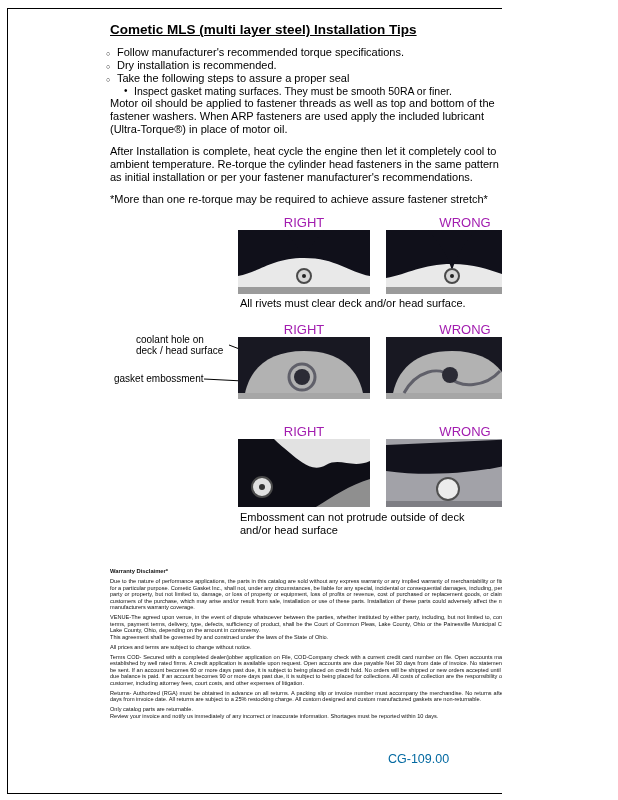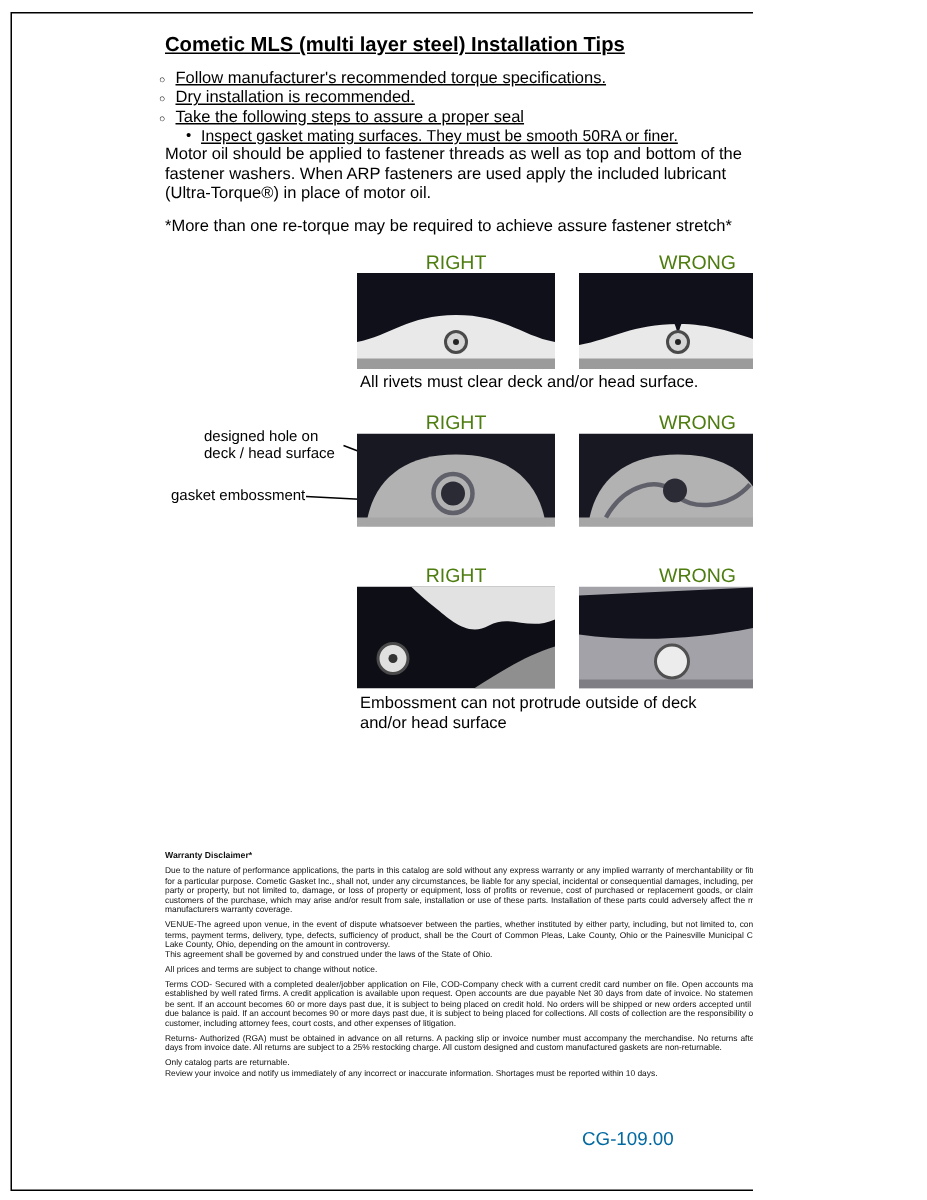--- a/index.html
+++ b/index.html
@@ -1,32 +1,32 @@
 <!DOCTYPE html>
 <html><head>
 <meta charset="utf-8">
 <style>
   html,body{margin:0;padding:0;}
   body{width:618px;height:800px;background:#ffffff;font-family:"Liberation Sans",sans-serif;}
   .page{position:relative;width:502px;height:800px;background:#fff;overflow:hidden;color:#000;}
   .frame{position:absolute;left:7px;top:8px;width:602px;height:784px;border:1px solid #000;}
   .content{position:absolute;left:104px;top:22px;width:414px;}
   .title{font-size:13.5px;font-weight:bold;text-decoration:underline;margin:0 0 9px 6px;}
-  .bullets{list-style:none;margin:0;padding:0;text-decoration:underline;}
+  .bullets{list-style:none;margin:0;padding:0;}
   .bullet{position:relative;font-size:11px;line-height:13px;padding-left:13px;}
   .bullet::before{content:"○";position:absolute;left:2px;top:1px;font-size:7px;}
   .subbullet{position:relative;font-size:10.5px;line-height:12px;padding-left:30px;}
   .subbullet::before{content:"•";position:absolute;left:20px;top:0;font-size:10px;}
   .diesel-heading{font-size:12px;font-weight:bold;margin:15px 0 7px 6px;}
   .para{font-size:11px;line-height:13px;margin:0 0 9px 6px;width:402px;}
   .fig{position:relative;width:414px;}
   #fig1{height:95px;margin-top:6px;}
   #fig2{height:95px;margin-top:12px;}
   #fig3{height:118px;margin-top:7px;}
-  .fig-label{position:absolute;top:0;width:132px;text-align:center;font-size:13px;color:#4d7c0f;}
+  .fig-label{position:absolute;top:0;width:132px;text-align:center;font-size:13px;color:#a21caf;}
   .fl-left{left:134px;}
   .fl-right{left:295px;}
   .panel{position:absolute;top:15px;display:block;}
   .p-left{left:134px;}
   .p-right{left:282px;}
   .caption{position:absolute;left:136px;font-size:11px;line-height:13px;white-space:pre-line;width:274px;}
   #fig1 .caption{top:82px;}
   #fig2 .caption{top:81px;}
   #fig3 .caption{top:87px;}
   .callout{position:absolute;font-size:10px;line-height:11px;white-space:pre-line;color:#000;}
@@ -48,20 +48,21 @@
     <h1 class="title">Cometic MLS (multi layer steel) Installation Tips</h1>
 
     <ul class="bullets">
       <li class="bullet"><span>Follow manufacturer's recommended torque specifications.</span></li>
       <li class="bullet"><span>Dry installation is recommended.</span></li>
       <li class="bullet"><span>Take the following steps to assure a proper seal</span></li>
       <li class="subbullet"><span>Inspect gasket mating surfaces.  They must be smooth 50RA or finer.</span></li>
     </ul>
 
     <p class="para">Motor oil should be applied to fastener threads as well as top and bottom of the fastener washers. When ARP fasteners are used apply the included lubricant (Ultra-Torque®) in place of motor oil.</p>
+    <p class="para">After Installation is complete, heat cycle the engine then let it completely cool to ambient temperature. Re-torque the cylinder head fasteners in the same pattern as initial installation or per your fastener manufacturer's recommendations.</p>
     <p class="para">*More than one re-torque may be required to achieve assure fastener stretch*</p>
 
     <div class="fig" id="fig1">
       <div class="fig-label fl-left">RIGHT</div>
       <div class="fig-label fl-right">WRONG</div>
 
       <svg class="panel p-left" width="132" height="64" viewBox="0 0 132 64">
         <rect width="132" height="64" fill="#10101a"></rect>
         <path d="M0,64 L0,46 C22,42 34,28 66,28 C98,28 110,42 132,46 L132,64 Z" fill="#e9e9e9"></path>
         <rect y="57" width="132" height="7" fill="#9b9b9b"></rect>
@@ -79,21 +80,21 @@
         <circle cx="66" cy="46" r="2" fill="#222"></circle>
       </svg>
 
       <div class="caption">All rivets must clear deck and/or head surface.</div>
     </div>
 
     <div class="fig" id="fig2">
       <div class="fig-label fl-left">RIGHT</div>
       <div class="fig-label fl-right">WRONG</div>
 
-      <div class="callout callout-1">designed hole on
+      <div class="callout callout-1">coolant hole on
 deck / head surface</div>
       <div class="callout callout-2">gasket embossment</div>
 
       <svg class="callout-lines" width="414" height="95" viewBox="0 0 414 95">
         <line x1="125" y1="23" x2="185" y2="46" stroke="#000" stroke-width="1"></line>
         <line x1="100" y1="57" x2="178" y2="61" stroke="#000" stroke-width="1"></line>
       </svg>
 
       <svg class="panel p-left" width="132" height="62" viewBox="0 0 132 62">
         <rect width="132" height="62" fill="#181822"></rect>

